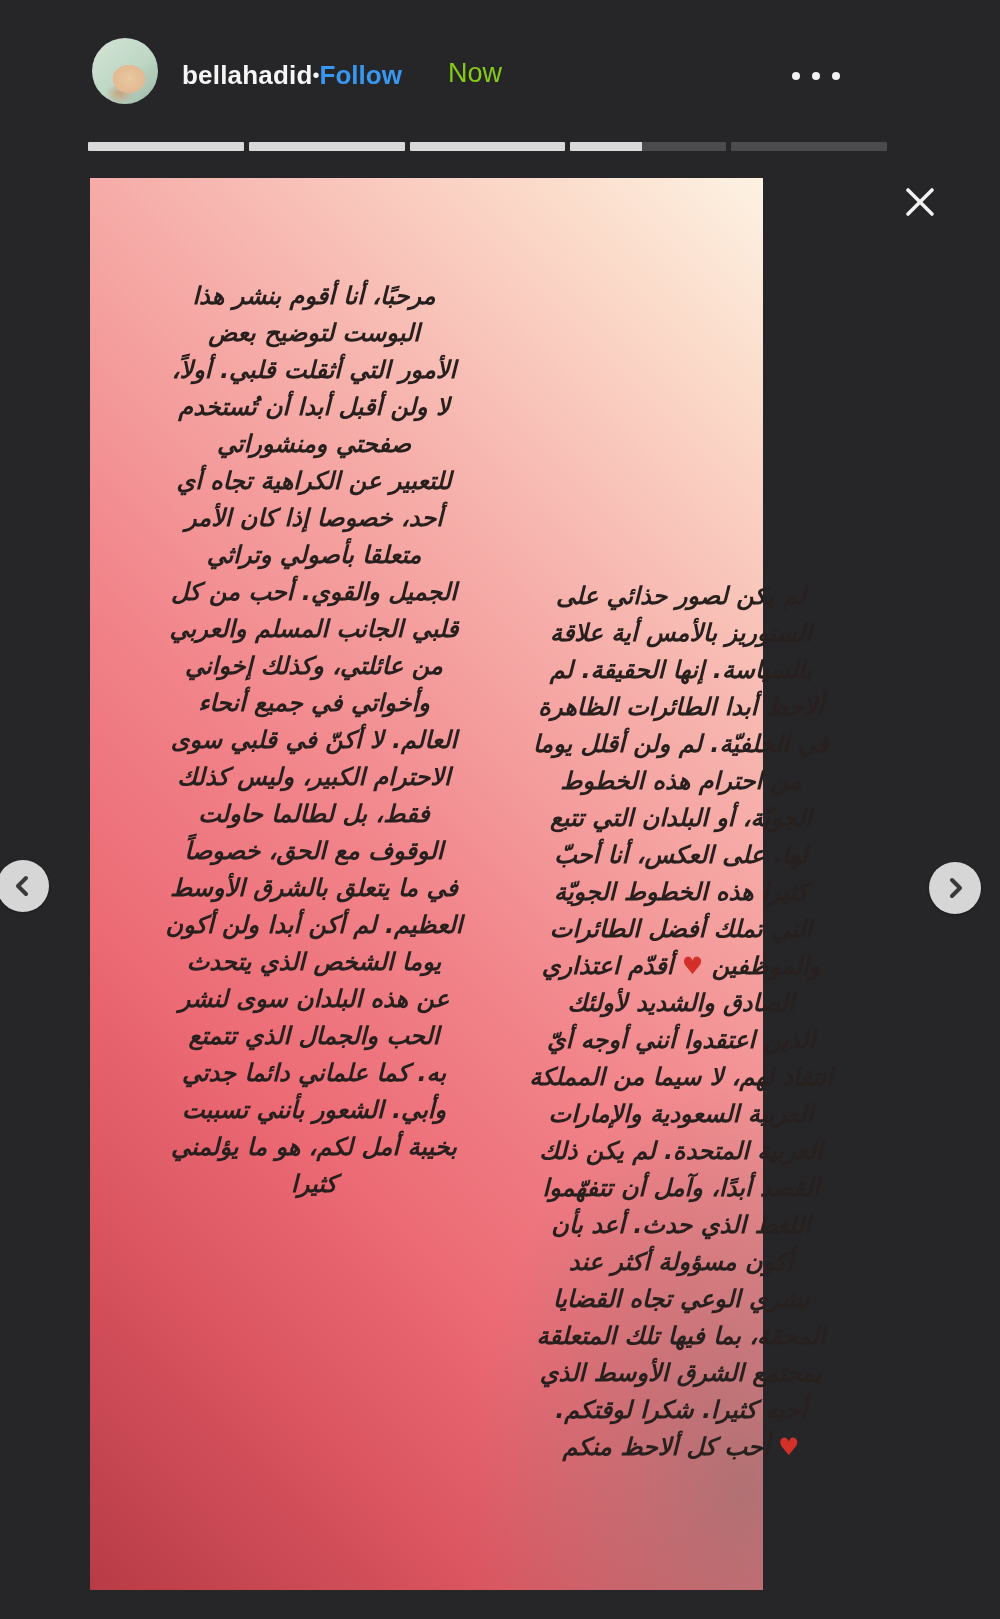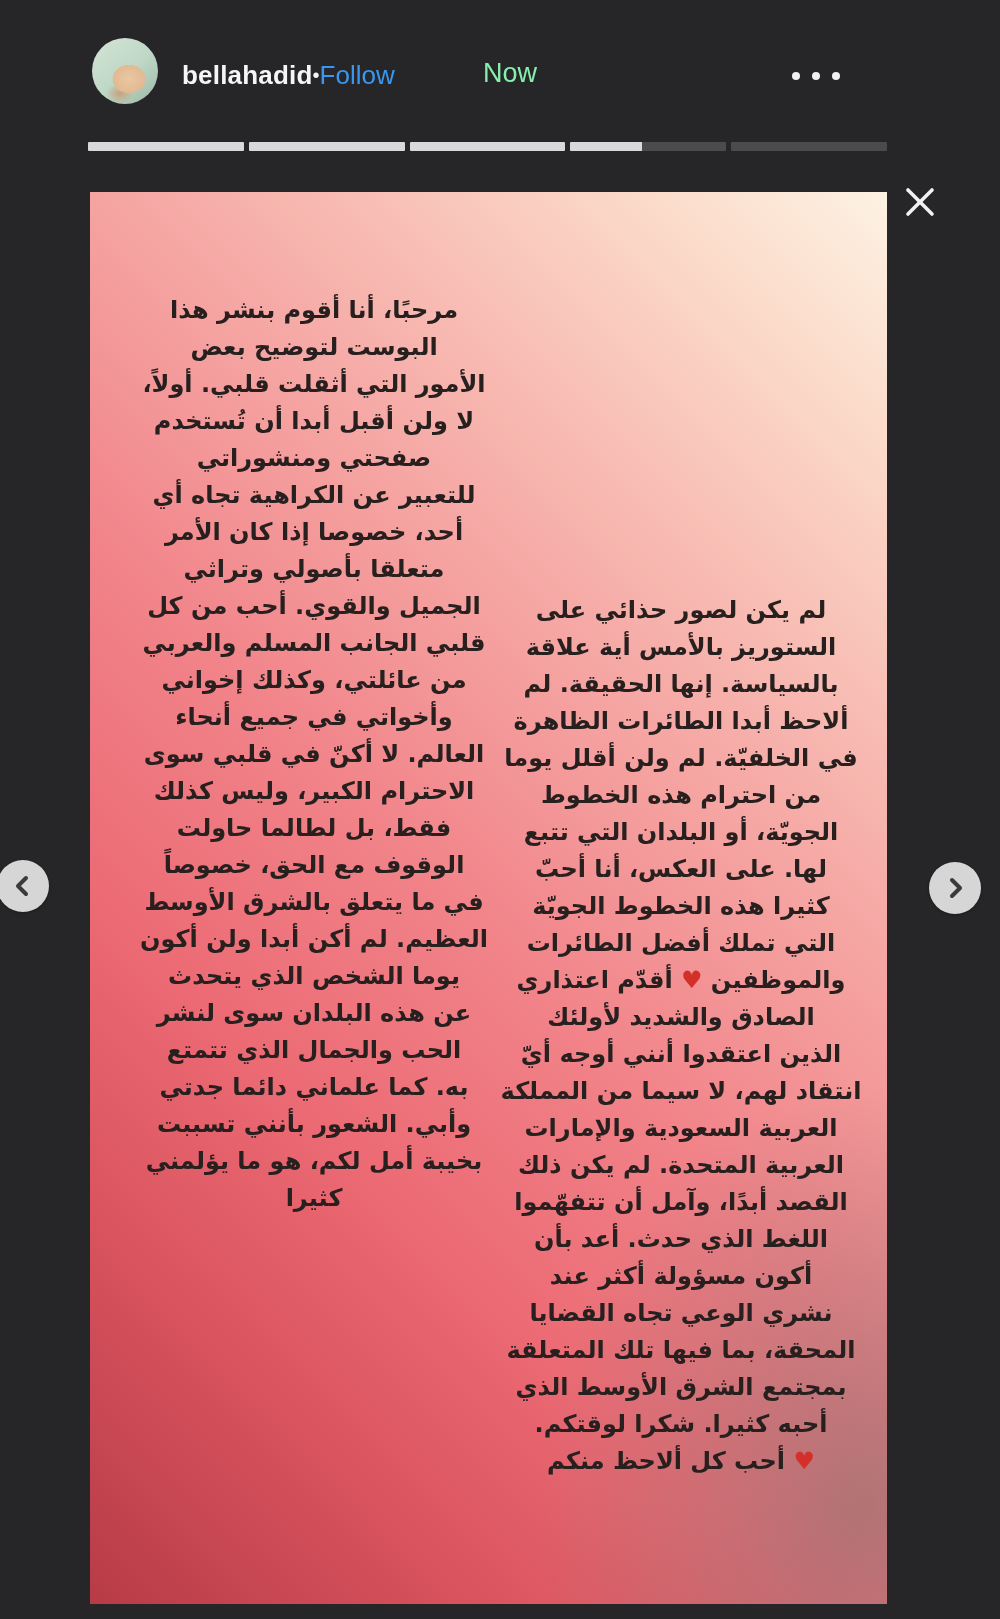--- a/index.html
+++ b/index.html
@@ -20,44 +20,45 @@
       radial-gradient(30% 22% at 42% 84%, #c9a27e 0%, rgba(201,162,126,0) 70%),
       linear-gradient(140deg, #d4e4d6 0%, #bed7c5 55%, #9db7a6 100%);
     overflow:hidden;
   }
   .header-row {
     position:absolute; left:182px; top:55px; height:40px;
     display:flex; align-items:center; 
   }
   .username { font-size:26px; font-weight:bold; color:#f5f5f5; letter-spacing:.2px; }
   .sep-dot { font-size:20px; color:#f5f5f5; }
-  .follow { font-size:26px; font-weight:400; color:#3897f0; cursor:pointer; }
-  .timestamp { position:absolute; left:483px; top:58px; font-size:27px; color:#86efac; }
+  .follow { font-size:26px; font-weight:700; color:#3897f0; cursor:pointer; }
+  .timestamp { position:absolute; left:448px; top:58px; font-size:27px; color:#84cc16; }
   .more { position:absolute; left:788px; top:68px; display:flex; gap:12px; cursor:pointer; padding:4px; }
   .more i { width:8px; height:8px; border-radius:50%; background:#f1f1f1; }
 
   
   .progress {
     position:absolute; left:88px; top:142px; width:799px; height:9px;
     display:flex; gap:5px;
   }
   .progress .seg {
     flex:1; height:9px; border-radius:1px;
     background:#4b4b4d; overflow:hidden;
   }
   .progress .seg .fill { height:100%; background:#d9d9d9; }
 
   
   .story {
-    position:absolute; left:90px; top:192px; width:797px; height:1412px;
+    position:absolute; left:90px; top:178px; width:673px; height:1412px;
     background:
       radial-gradient(58% 42% at 97% 93%, rgba(137,113,112,0.60) 0%, rgba(137,113,112,0) 70%),
       linear-gradient(225deg,
         #fdf2e3 0%, #fbd9c8 12%, #f6aca8 32%,
         #f18389 52%, #ec6a74 68%, #d9545f 82%, #b73b46 100%);
+    font-style: italic;
   }
   .story-col {
     position:absolute;
     direction:rtl; unicode-bidi:plaintext;
     text-align:center;
     white-space:pre-line;
     font-family:"DejaVu Sans", sans-serif;
     font-weight:bold;
     font-size:24px; line-height:37px;
     color:#27201f;

